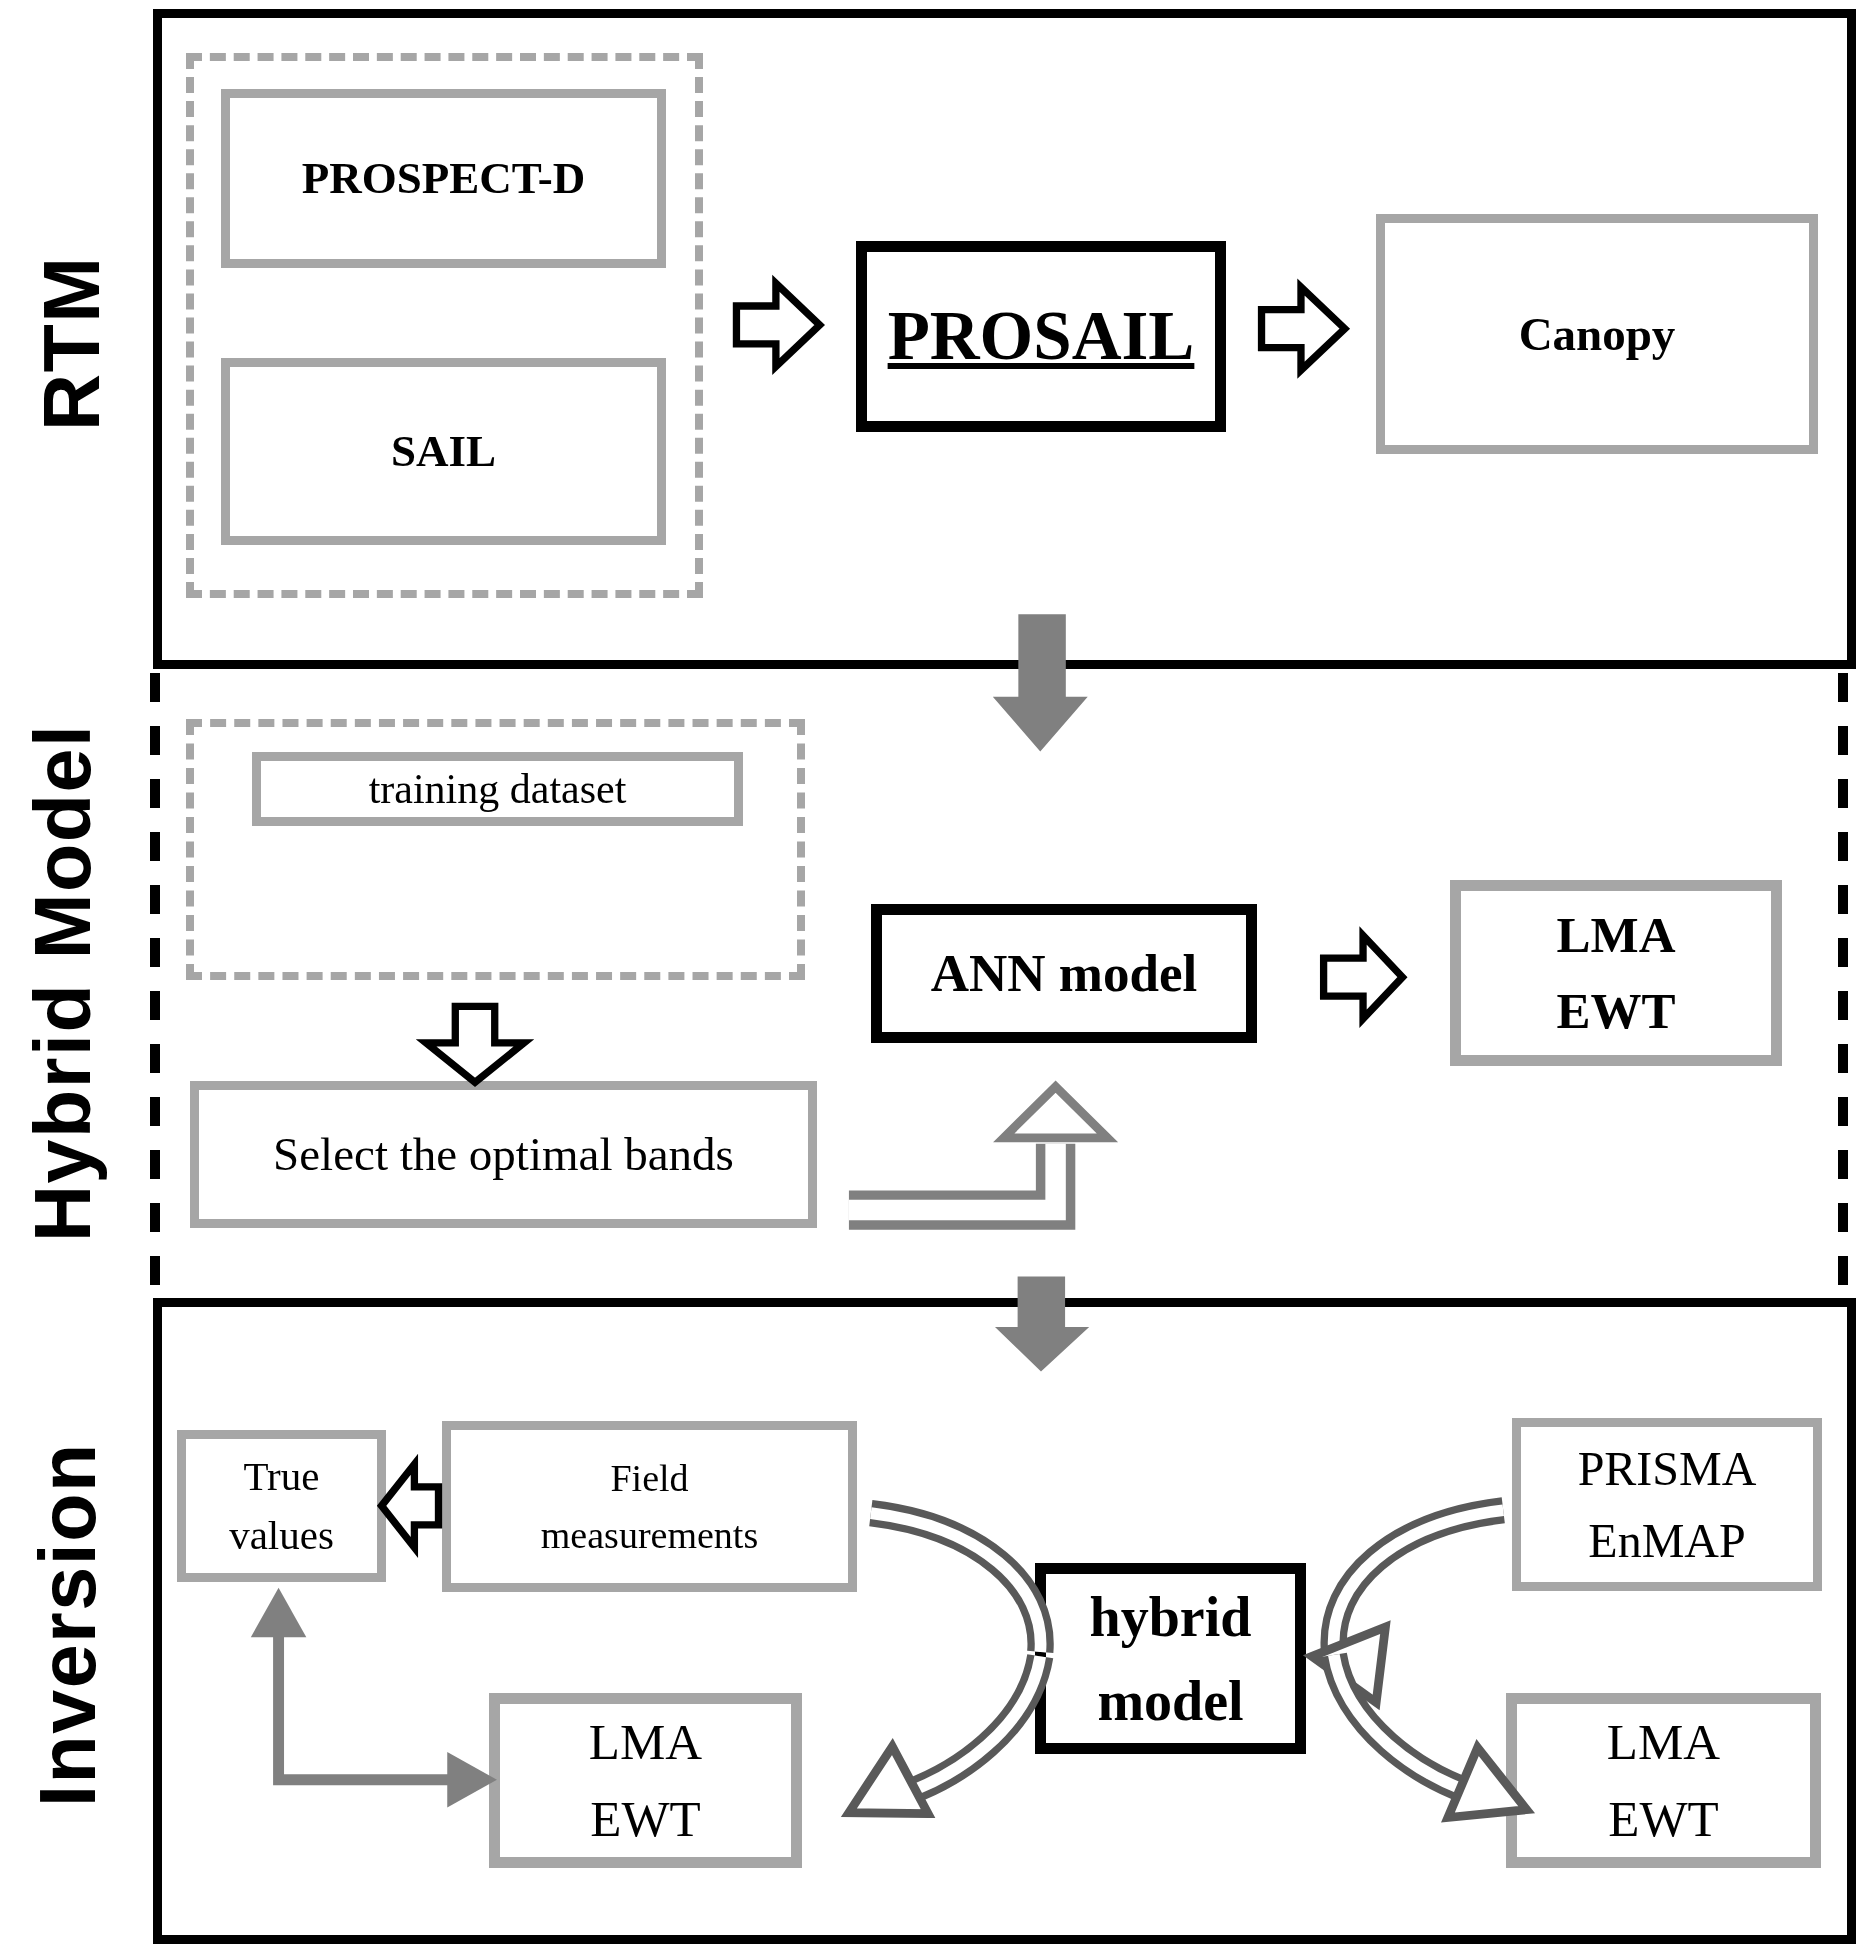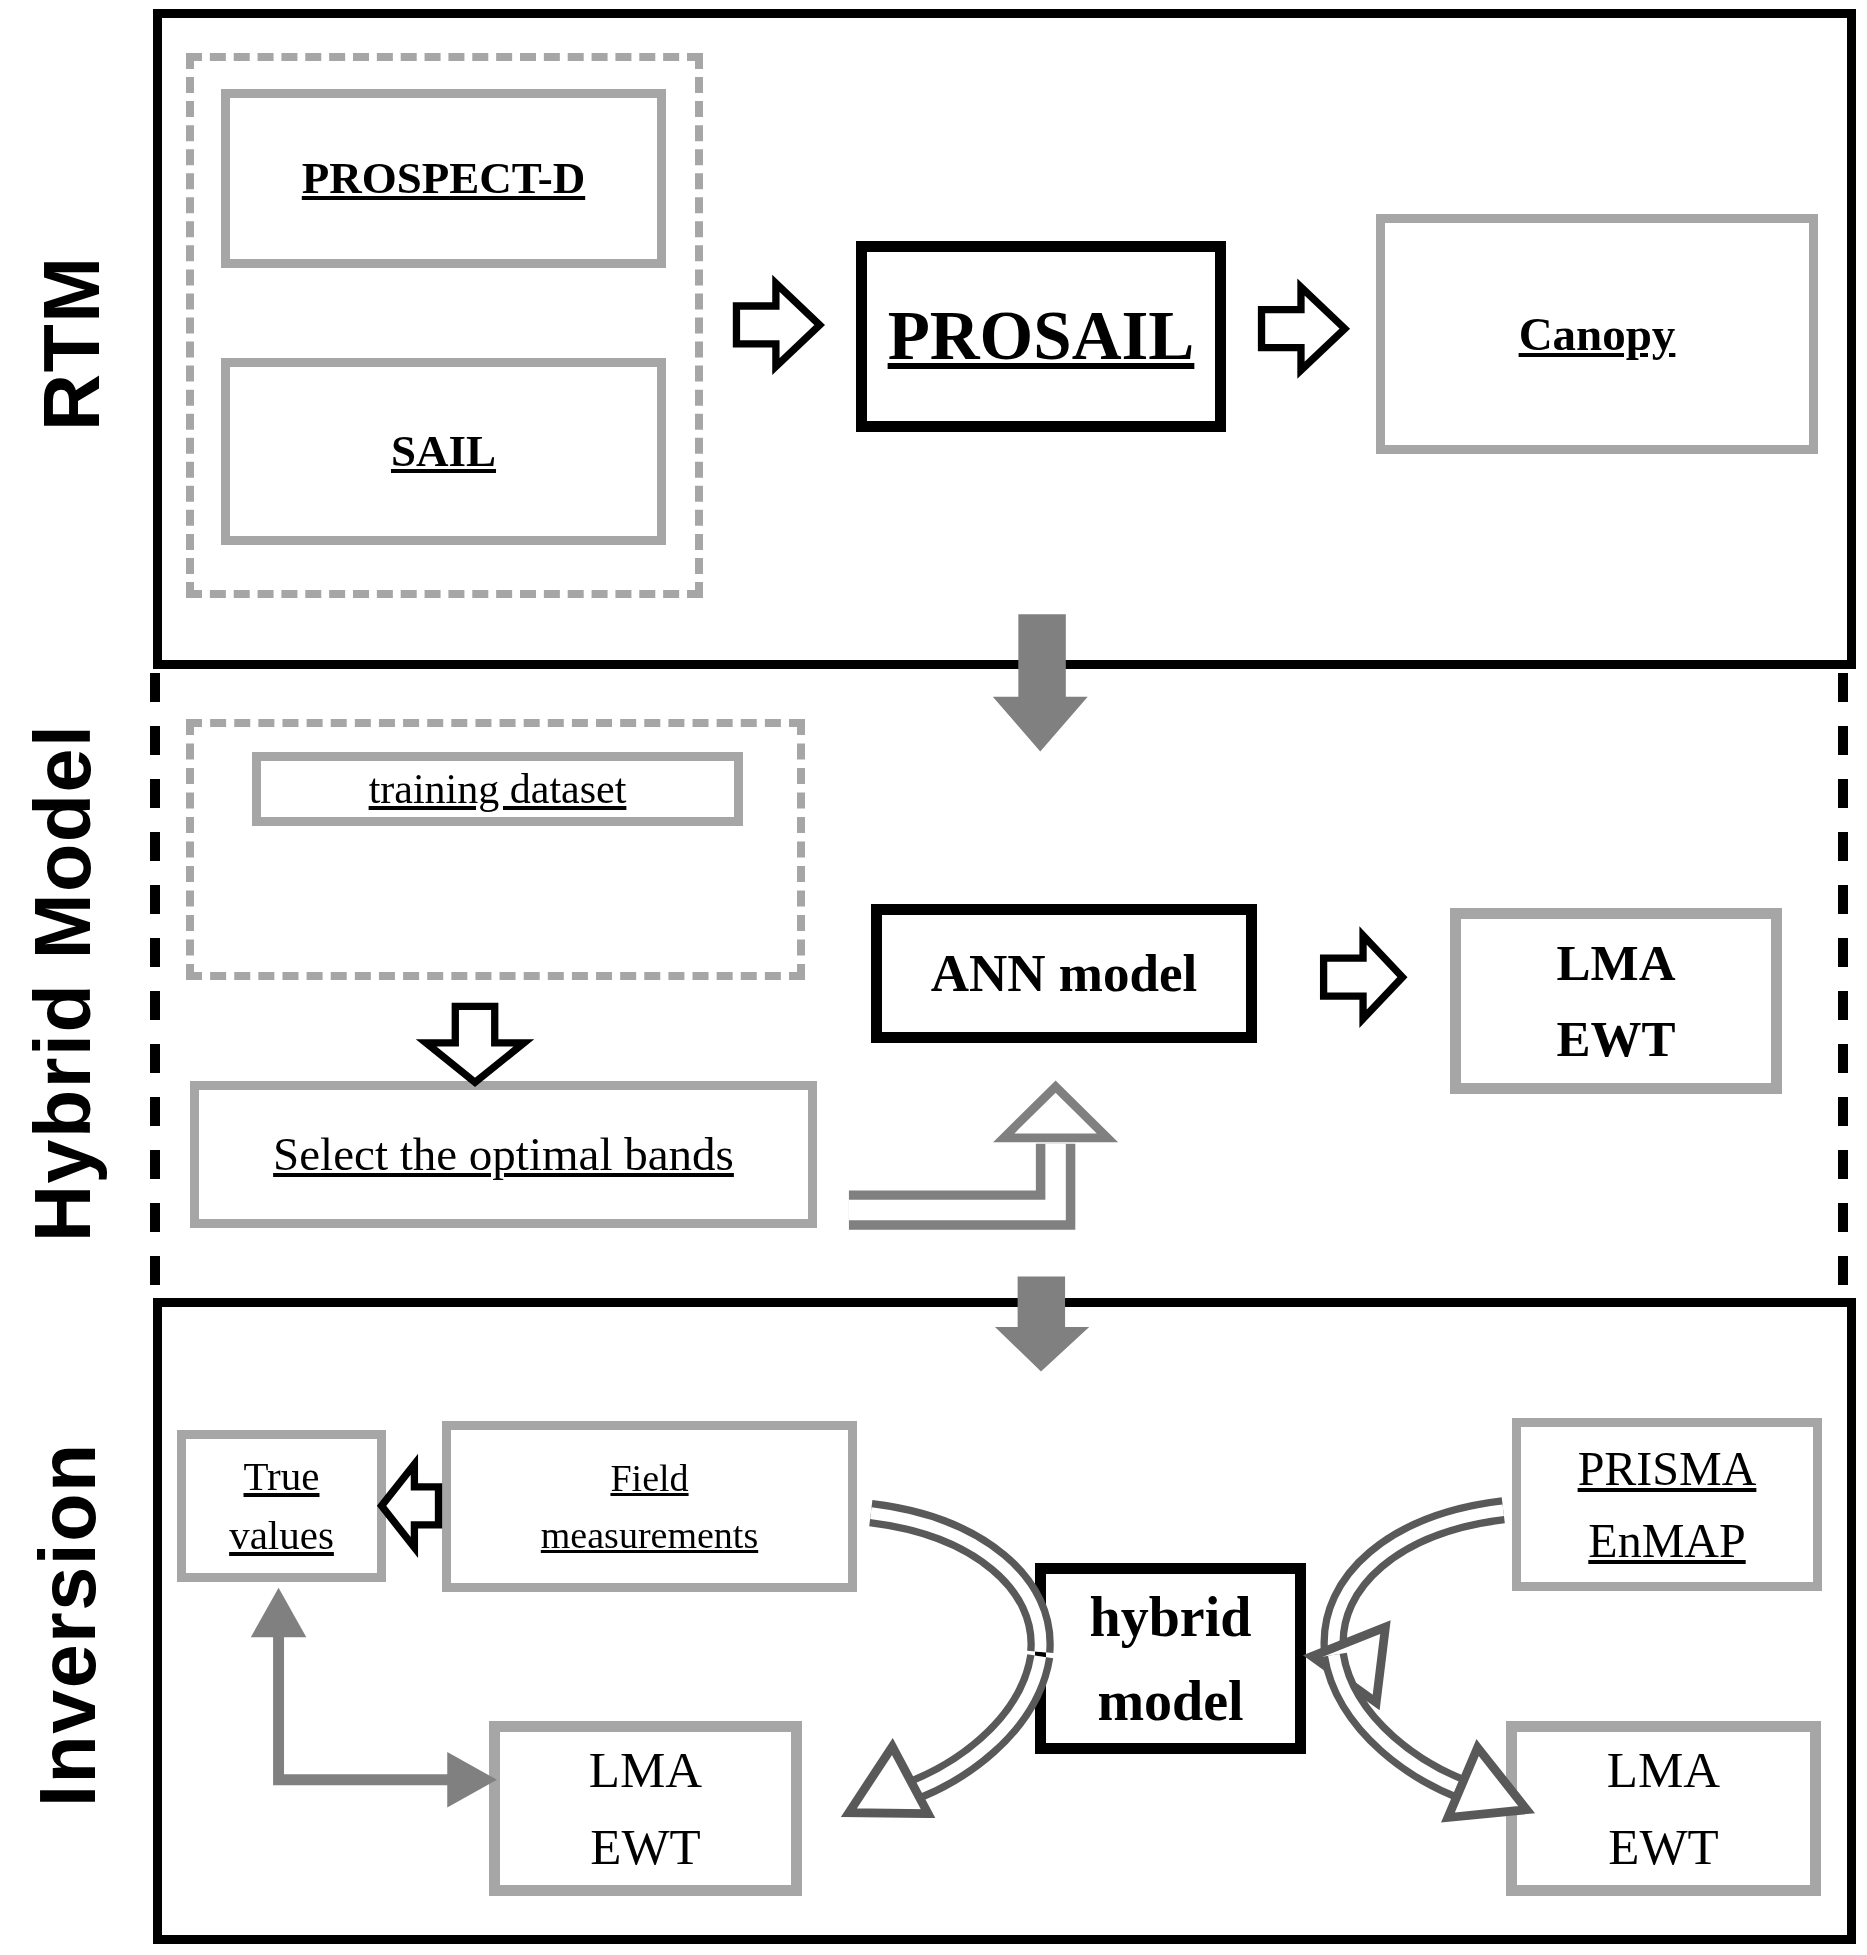--- a/index.html
+++ b/index.html
@@ -13,22 +13,22 @@
   .side-label{
     position:absolute;display:flex;align-items:center;justify-content:center;
     writing-mode:vertical-rl;transform:rotate(180deg);
     font-family:"Liberation Sans","DejaVu Sans",sans-serif;font-weight:bold;
     font-size:79px;letter-spacing:1.5px;white-space:nowrap;
   }
   .box{
     position:absolute;display:flex;flex-direction:column;align-items:center;justify-content:center;
     background:#fff;text-align:center;line-height:1.25;
   }
-  .gray{border:9.5px solid #a6a6a6;text-decoration:underline;}
-  .gray15{border:11px solid #a6a6a6;margin-top:28px;}
+  .gray{border:9.5px solid #a6a6a6;}
+  .gray15{border:11px solid #a6a6a6;}
   .blackbox{border:11.7px solid #000;font-weight:bold;}
   .dashbox{position:absolute;border:8.8px dashed #a6a6a6;background:transparent;}
   .b{font-weight:bold;}
   svg.overlay{position:absolute;left:0;top:0;pointer-events:none;}
 </style>
 </head>
 <body>
 
 <div class="stage">
 

